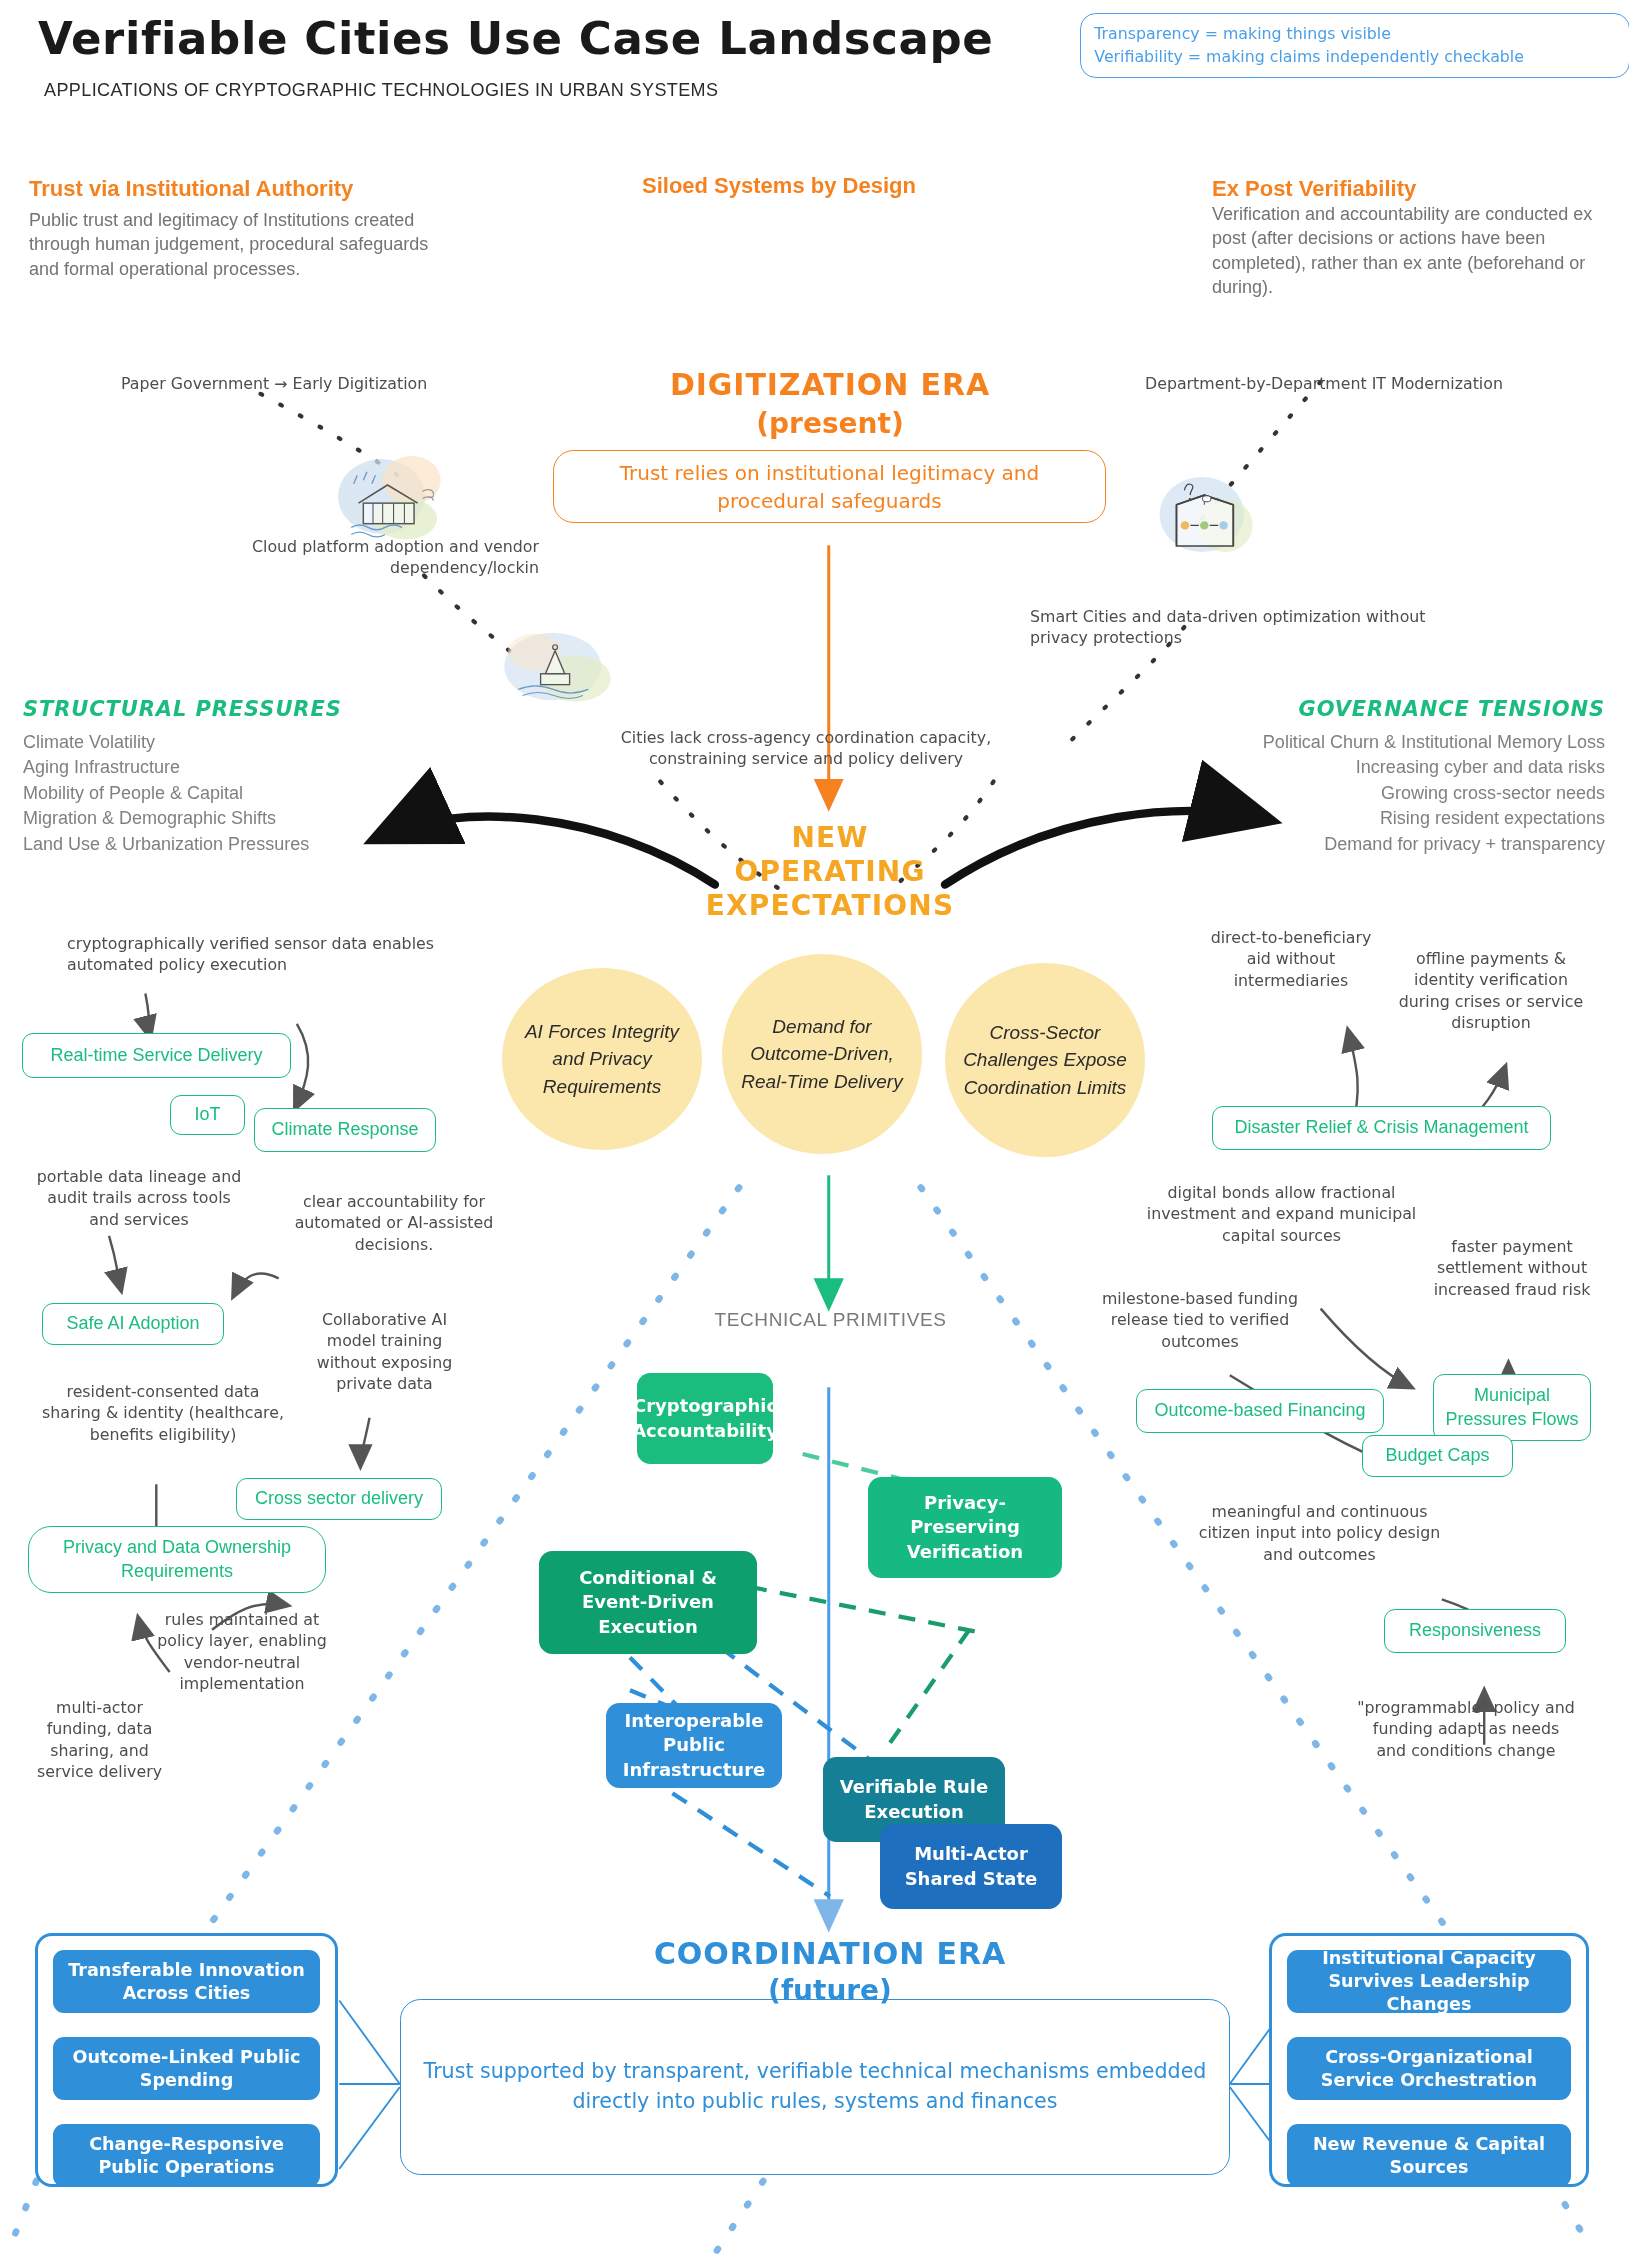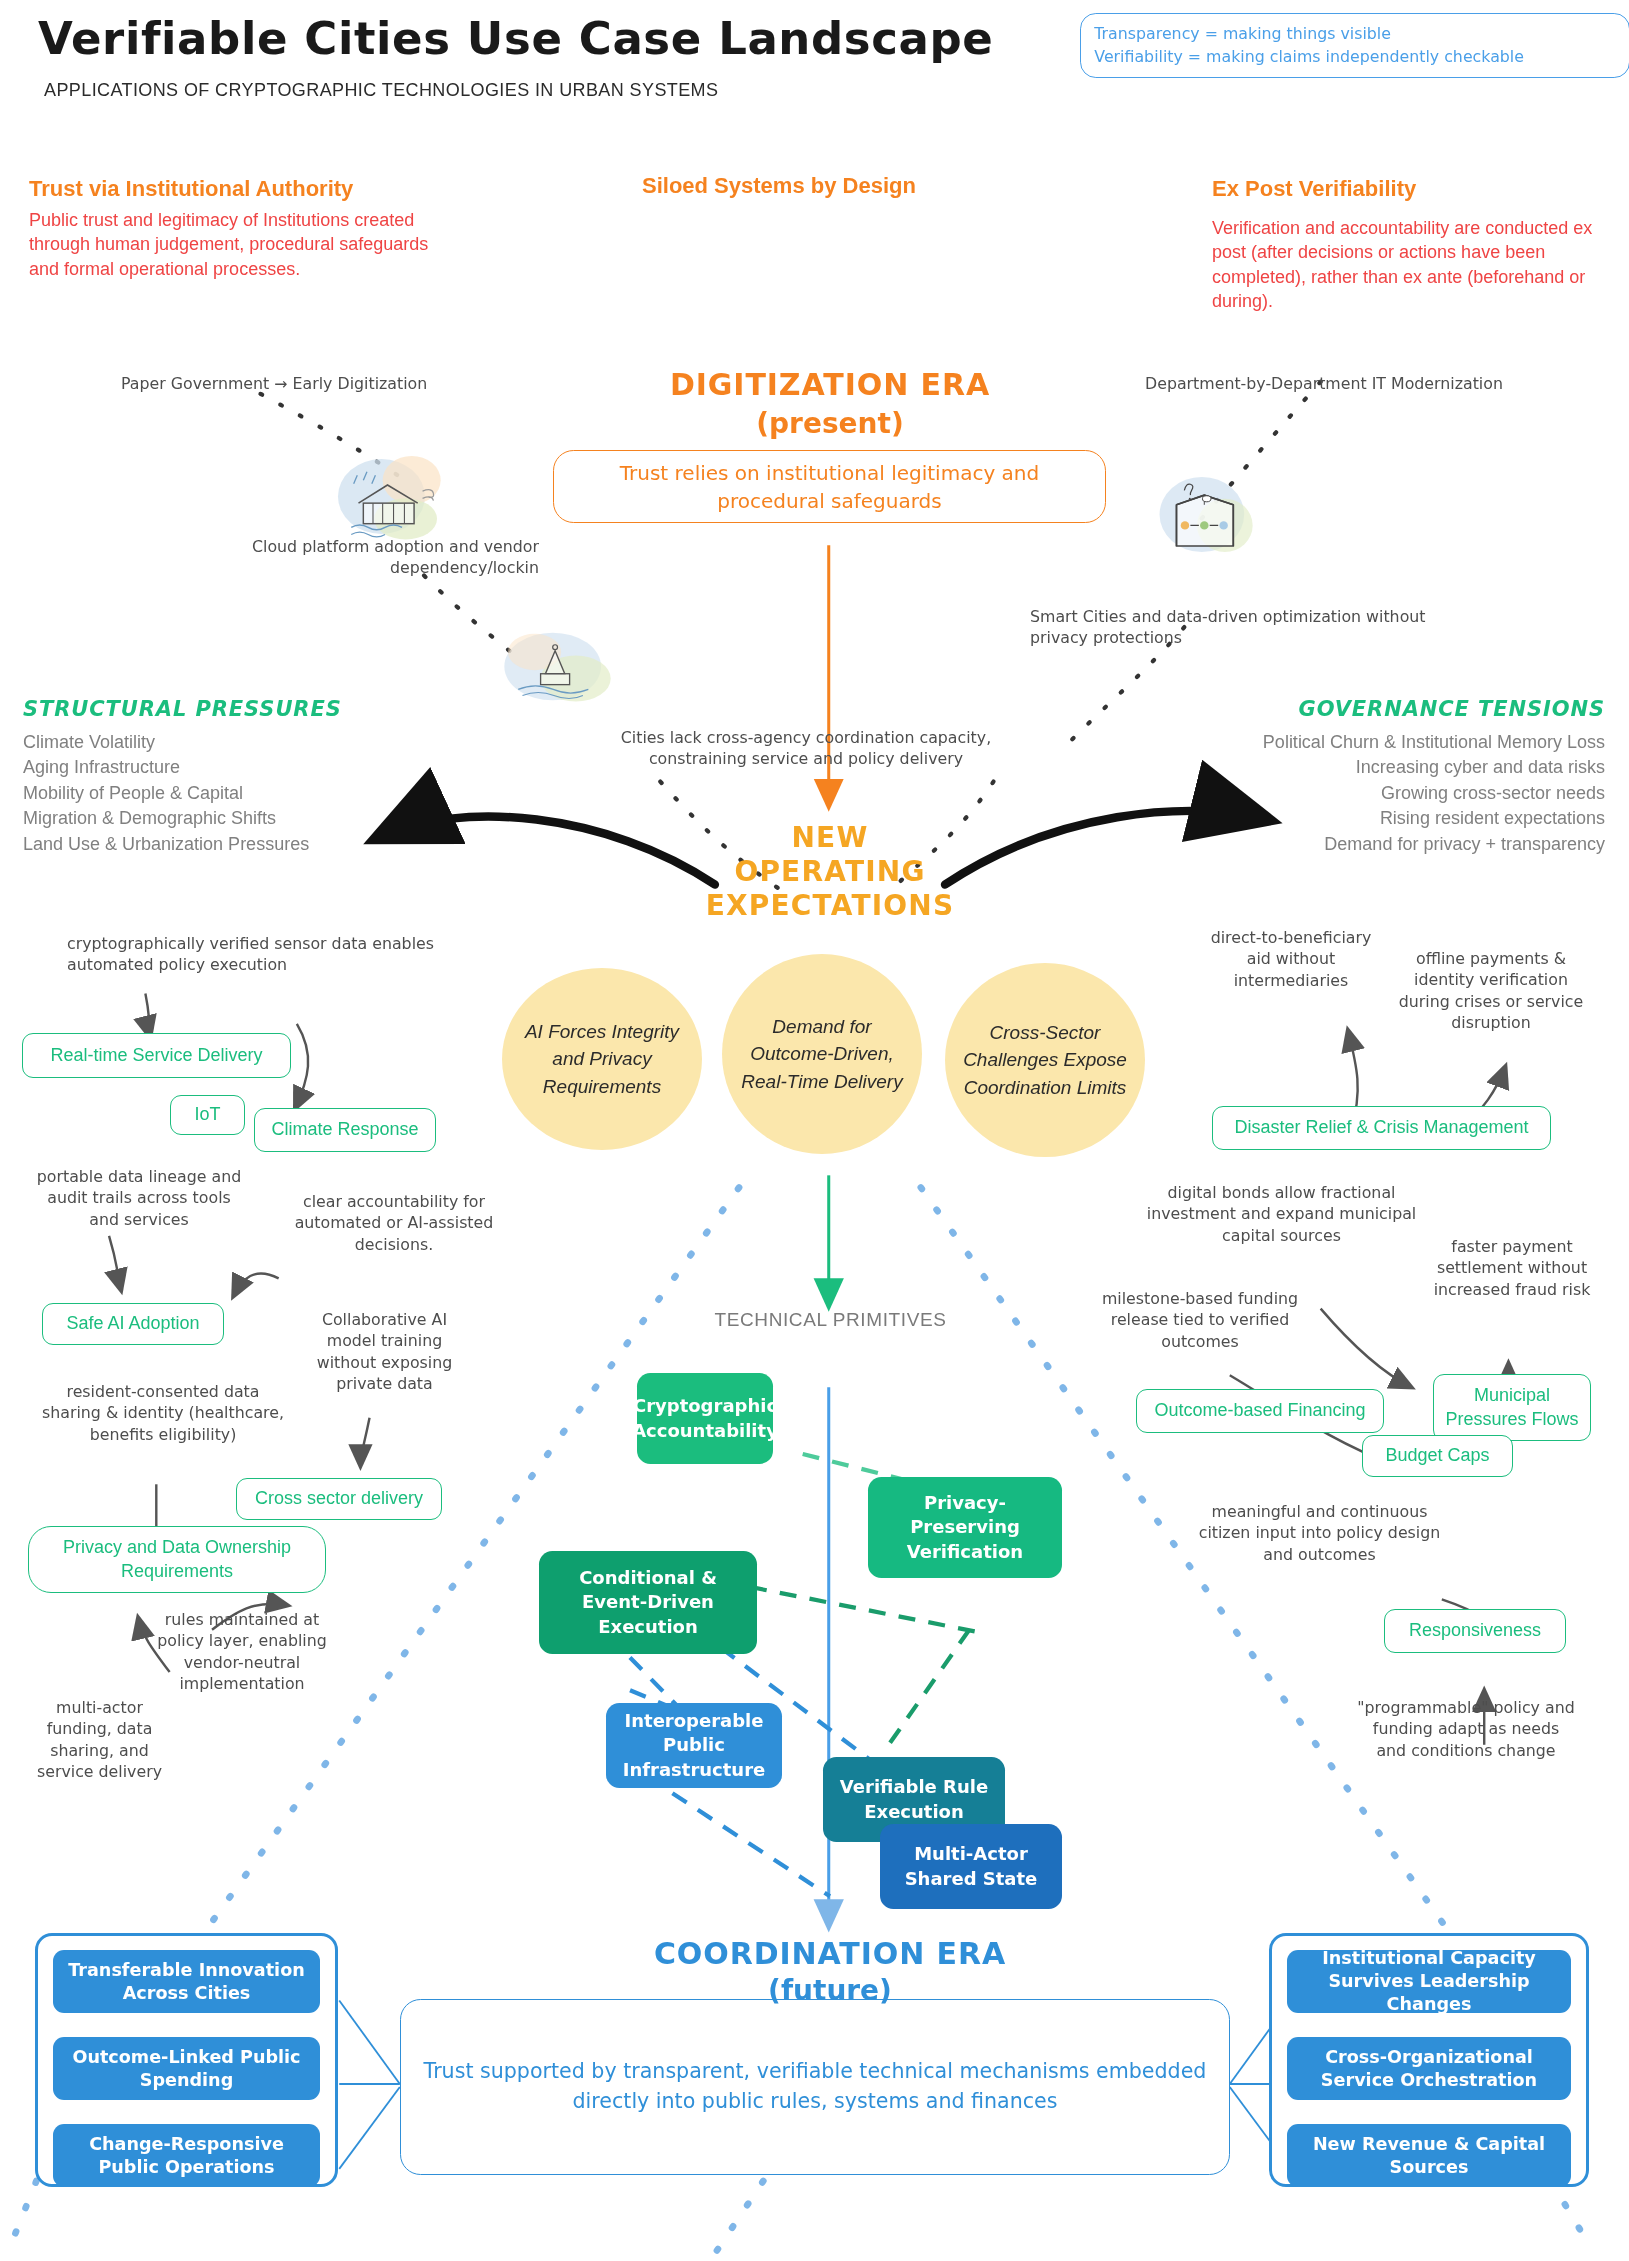--- a/index.html
+++ b/index.html
@@ -2,21 +2,21 @@
 <html style="font-size:9.7px"><head>
 <meta charset="utf-8">
 <style>
   html,body{margin:0;padding:0;background:#fff;}
   body{width:1629px;height:2261px;position:relative;overflow:hidden;
        font-family:"Liberation Sans",sans-serif;}
   .abs{position:absolute;}
   .title{font-family:"DejaVu Sans",sans-serif;font-weight:700;font-size:45px;letter-spacing:0.6px;color:#1a1a1a;}
   .subtitle{font-family:"Liberation Sans",sans-serif;font-size:18px;letter-spacing:0.4px;color:#2b2b2b;}
   .sec-head{font-size:22px;color:#F5821F;font-weight:600;font-family:"Liberation Sans",sans-serif;}
-  .sec-body{font-size:18px;line-height:1.35;color:#ef4444;font-family:"Liberation Sans",sans-serif;}
+  .sec-body{font-size:18px;line-height:1.35;color:#737373;font-family:"Liberation Sans",sans-serif;}
   .legend-box{border:1.8px solid #4a9fe8;border-radius:15.8px;padding:8.5px 13.3px;}
   .legend-line{font-family:"DejaVu Sans",sans-serif;font-size:15.8px;color:#4a9fe8;line-height:1.45;}
   .era-title{font-family:"DejaVu Sans",sans-serif;font-size:30px;color:#F5821F;text-align:center;line-height:1.15;font-weight:600;letter-spacing:0.9px;}
   .era-sub{font-family:"DejaVu Sans",sans-serif;font-size:28px;color:#F5821F;text-align:center;font-weight:600;}
   .era-box{border:1.8px solid #F5821F;border-radius:20.6px;padding:13.3px 18px;}
   .era-box-txt{font-family:"DejaVu Sans",sans-serif;font-size:20px;color:#F5821F;text-align:center;line-height:1.4;}
   .note{font-family:"DejaVu Sans",sans-serif;font-size:15.8px;color:#4d4d4d;line-height:1.35;}
   .group-head{font-family:"DejaVu Sans",sans-serif;font-size:21px;color:#1bbd7e;font-weight:600;letter-spacing:0.9px;font-style:italic;}
   .group-list{font-size:18px;line-height:1.42;color:#808080;font-family:"Liberation Sans",sans-serif;}
   .ellipse{border-radius:50%;background:#fbe7ac;display:flex;align-items:center;justify-content:center;text-align:center;
@@ -126,21 +126,21 @@
   <div class="sec-head">Trust via Institutional Authority</div>
   <div class="sec-body" style="margin-top:6px;">Public trust and legitimacy of Institutions created through human judgement, procedural safeguards and formal operational processes.</div>
 </div>
 
 <div class="abs" style="left:642px;top:173px;width:400px;">
   <div class="sec-head">Siloed Systems by Design</div>
 </div>
 
 <div class="abs" style="left:1212px;top:176px;width:388px;">
   <div class="sec-head">Ex Post Verifiability</div>
-  <div class="sec-body" style="margin-top:14px;">Verification and accountability are conducted ex post (after decisions or actions have been completed), rather than ex ante (beforehand or during).</div>
+  <div class="sec-body" style="margin-top:0;">Verification and accountability are conducted ex post (after decisions or actions have been completed), rather than ex ante (beforehand or during).</div>
 </div>
 
 <div class="abs era-title" style="left:612px;top:368px;width:436px;">DIGITIZATION ERA</div>
 <div class="abs era-sub" style="left:612px;top:407px;width:436px;">(present)</div>
 <div class="abs era-box" style="left:553px;top:450px;width:553px;height:73px;display:flex;align-items:center;box-sizing:border-box;">
   <div class="era-box-txt" style="width:100%;">Trust relies on institutional legitimacy and procedural safeguards</div>
 </div>
 
 <div class="abs note" style="left:121px;top:373px;width:388px;">Paper Government → Early Digitization</div>
 <div class="abs note" style="left:182px;top:536px;width:357px;text-align:right;">Cloud platform adoption and vendor dependency/lockin</div>

